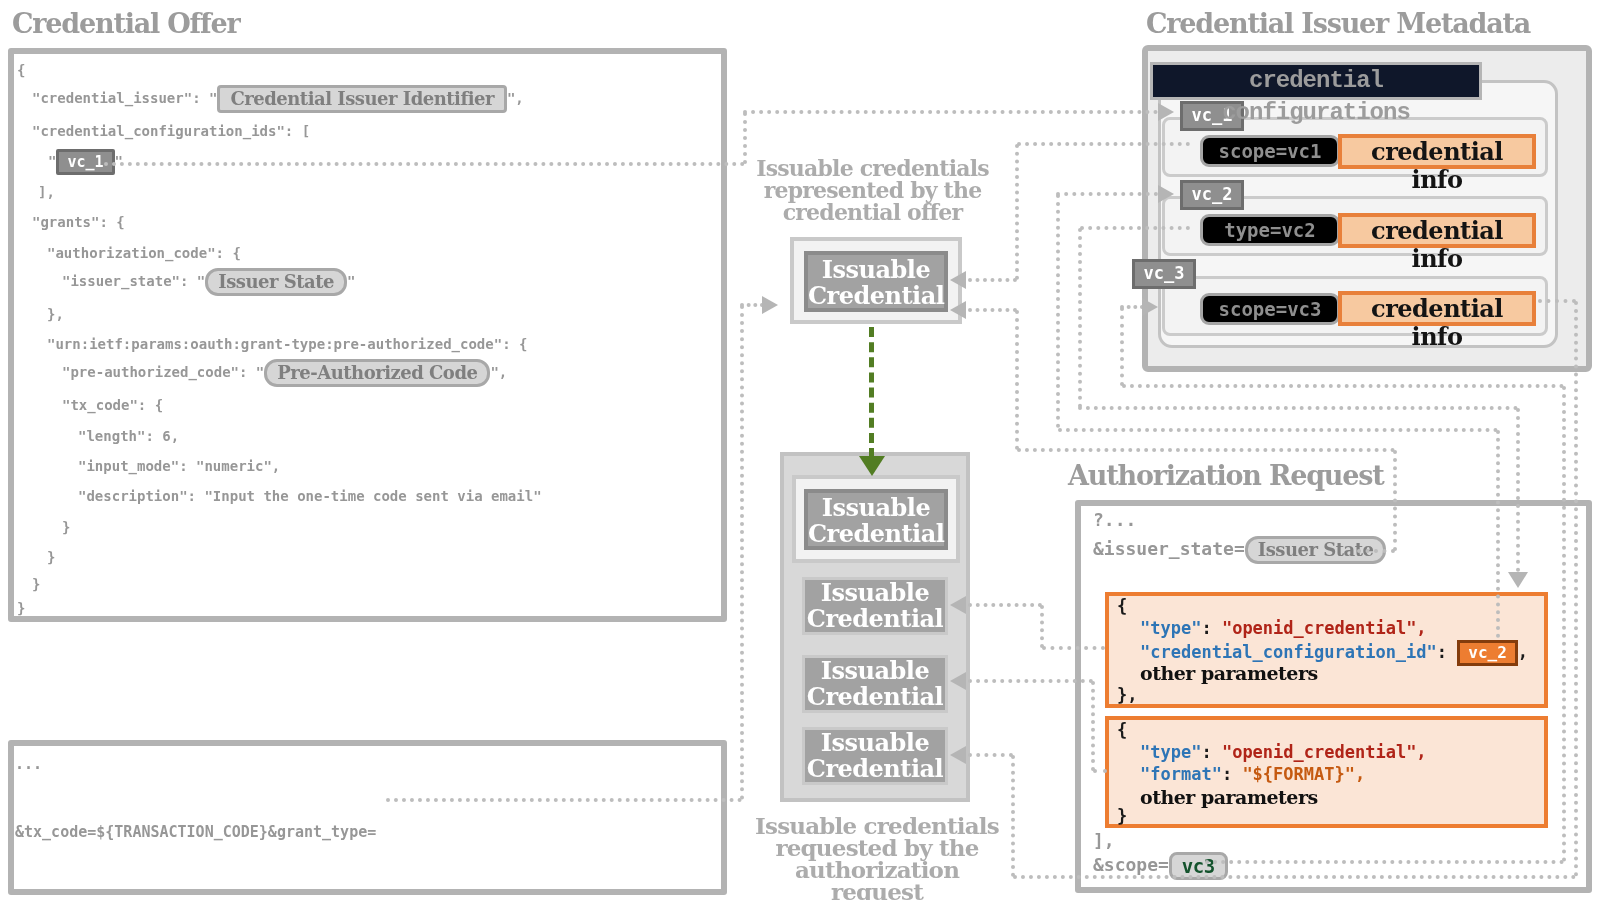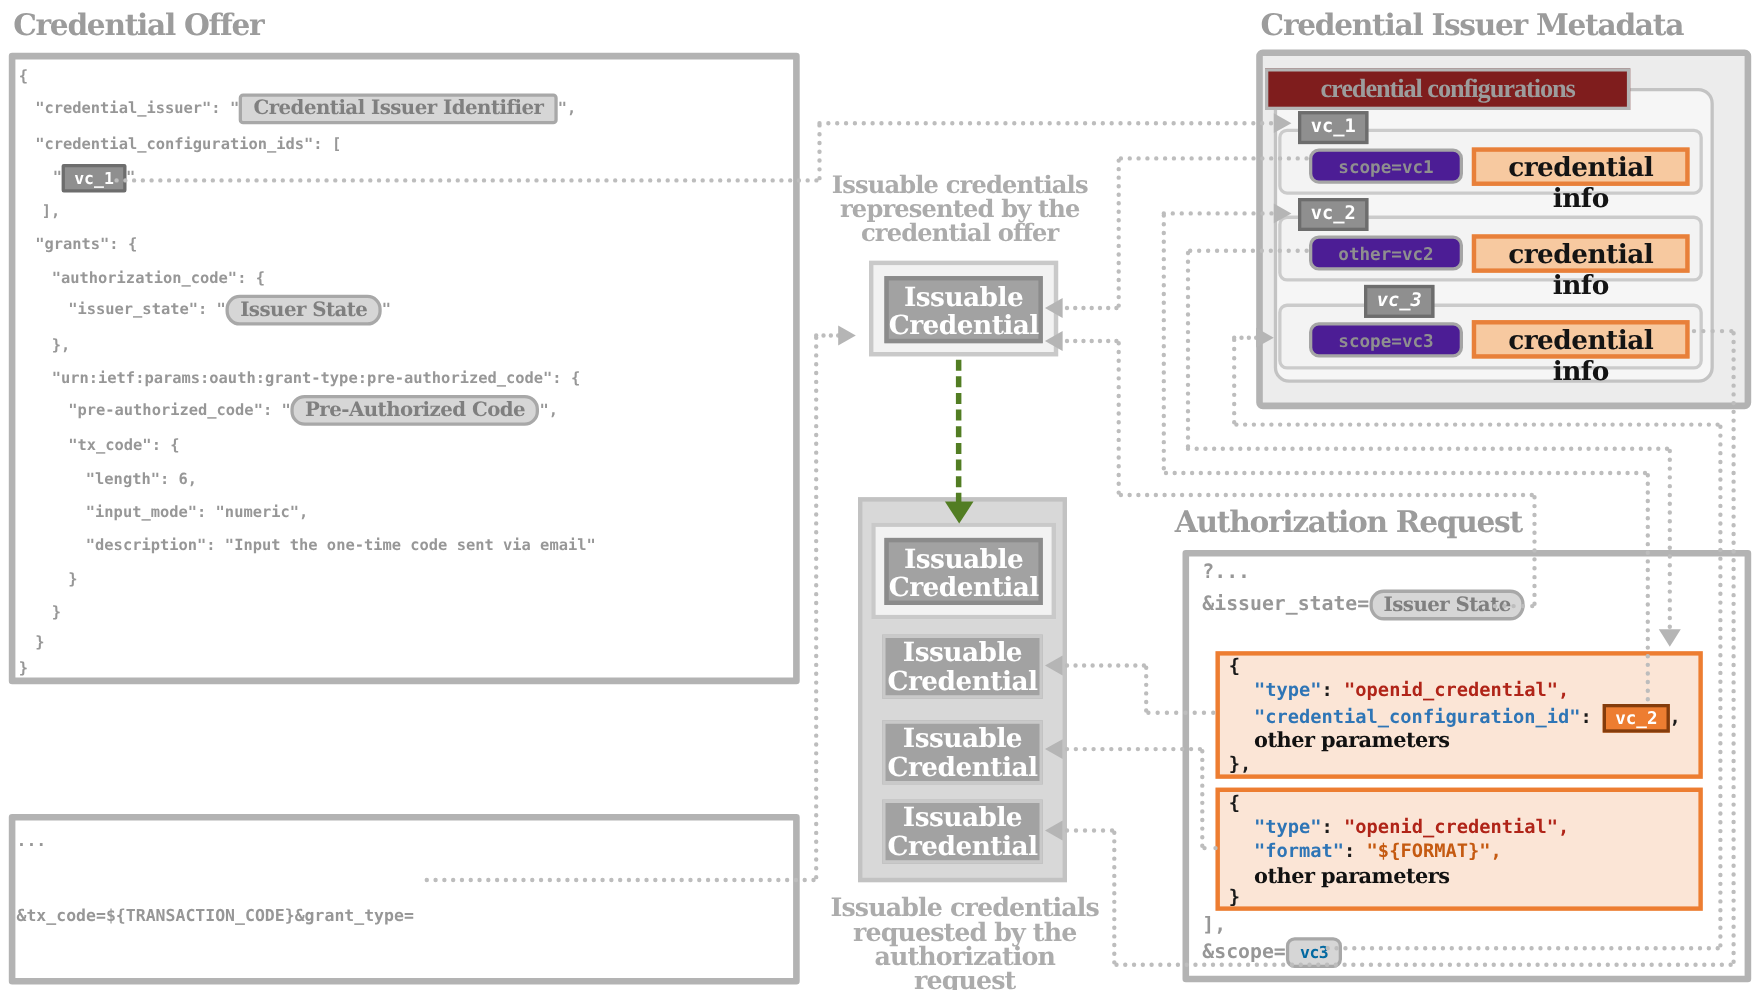--- a/index.html
+++ b/index.html
@@ -18,23 +18,23 @@
   .idbox{border-radius:4px;}
   .chipdark{display:inline-block;background:#8f8f8f;border:3px solid #6d6d6d;border-radius:2px;
         color:#fff;font-family:"DejaVu Sans Mono",monospace;font-weight:bold;font-size:15px;
         line-height:18px;padding:1px 8px;vertical-align:middle;}
   .chiporange{display:inline-block;background:#ed7d31;border:3px solid #843c0c;
         color:#fff;font-family:"DejaVu Sans Mono",monospace;font-weight:bold;font-size:16px;
         line-height:18px;padding:1px 8px;vertical-align:middle;}
   .tag{position:absolute;background:#8f8f8f;border:3px solid #6d6d6d;color:#fff;z-index:4;
        font-family:"DejaVu Sans Mono",monospace;font-weight:bold;font-size:17px;
        text-align:center;line-height:23px;}
-  .scopechip{position:absolute;background:#4c1d95;border:3px solid #a5a5a5;border-radius:9px;z-index:4;
-       color:#8f8f8f;font-family:"DejaVu Sans Mono",monospace;font-weight:bold;font-size:16px;
-       text-align:center;line-height:27px;}
+  .scopechip{position:absolute;background:#000000;border:3px solid #a5a5a5;border-radius:9px;z-index:4;
+       color:#8f8f8f;font-family:"DejaVu Sans Mono",monospace;font-weight:bold;font-size:19px;
+       text-align:center;line-height:27px;margin-left:10px;}
   .credinfo{position:absolute;background:#f7c9a0;border:4px solid #e8803a;z-index:4;
        color:#141414;font-family:"DejaVu Serif",serif;font-weight:bold;font-size:24px;
        text-align:center;line-height:28px;letter-spacing:-0.5px;}
   .midlabel{position:absolute;font-family:"DejaVu Serif",serif;font-weight:bold;color:#acacac;
        font-size:22px;line-height:22px;text-align:center;letter-spacing:-0.8px;}
   .darkbox{position:absolute;background:#a2a2a2;color:#fff;text-align:center;z-index:3;
        font-family:"DejaVu Serif",serif;font-weight:bold;font-size:24px;line-height:26px;
        letter-spacing:-0.5px;}
   .lightwrap{position:absolute;background:#f2f2f2;border:4px solid #c9c9c9;z-index:2;}
   .hd{position:absolute;border-top:4px dotted #bdbdbd;height:0;z-index:6;}
@@ -44,22 +44,22 @@
   .aR{border-width:9px 0 9px 16px;border-left-color:#b5b5b5;}
   .aD{border-width:16px 10px 0 10px;border-top-color:#b5b5b5;}
   .oblock{position:absolute;background:#fbe5d6;border:4px solid #ed7d31;z-index:3;}
   .bl{position:absolute;font-family:"DejaVu Sans Mono",monospace;font-weight:bold;font-size:17px;
       white-space:pre;line-height:20px;color:#1a1a1a;}
   .kb{color:#2e75b6;} .vr{color:#b02418;} .vo{color:#c55a11;} .pk{color:#1a1a1a;}
   .other{font-family:"DejaVu Serif",serif;font-size:19px;color:#111;letter-spacing:-0.5px;}
   .glineV{position:absolute;border-left:5px dashed #527d23;width:0;z-index:6;}
   .gtip{position:absolute;width:0;height:0;border:solid transparent;
         border-width:20px 13px 0 13px;border-top-color:#527d23;z-index:7;}
-  .conflabel{position:absolute;background:#7f1d1d;border:3px solid #b5b5b5;z-index:5;
-        color:#9c9c9c;font-family:Liberation Serif, serif;font-weight:bold;font-size:24px;
+  .conflabel{position:absolute;background:#0f172a;border:3px solid #b5b5b5;z-index:5;
+        color:#9c9c9c;font-family:Liberation Mono, monospace;font-weight:bold;font-size:24px;
         text-align:center;line-height:32px;letter-spacing:-1px;}
   .rowbox{position:absolute;background:#f3f3f3;border:3px solid #cbcbcb;border-radius:8px;z-index:3;}
 </style>
 </head>
 <body>
 
 <div id="stage">
 
   <div class="title" style="left:12px;top:8px;font-size:27px">Credential Offer</div>
   <div class="panel" style="left:8px;top:48px;width:719px;height:574px;"></div>
@@ -92,25 +92,25 @@
   <div style="position:absolute;left:1158px;top:80px;width:400px;height:268px;background:#f6f6f6;border:3px solid #c3c3c3;border-radius:14px;z-index:2;"></div>
   <div class="conflabel" style="left:1150px;top:62px;width:332px;height:38px;">credential configurations</div>
 
   <div class="rowbox" style="left:1162px;top:117px;width:386px;height:60px;"></div>
   <div class="tag" style="left:1180px;top:101px;width:64px;height:30px;">vc_1</div>
   <div class="scopechip" style="left:1190px;top:135px;width:140px;height:32px;">scope=vc1</div>
   <div class="credinfo" style="left:1338px;top:134px;width:198px;height:35px;">credential info</div>
 
   <div class="rowbox" style="left:1162px;top:196px;width:386px;height:60px;"></div>
   <div class="tag" style="left:1180px;top:180px;width:64px;height:30px;">vc_2</div>
-  <div class="scopechip" style="left:1190px;top:214px;width:140px;height:32px;">other=vc2</div>
+  <div class="scopechip" style="left:1190px;top:214px;width:140px;height:32px;">type=vc2</div>
   <div class="credinfo" style="left:1338px;top:213px;width:198px;height:35px;">credential info</div>
 
   <div class="rowbox" style="left:1162px;top:276px;width:386px;height:60px;"></div>
-  <div class="tag" style="left:1240px;top:259px;width:64px;height:30px;font-style:italic;">vc_3</div>
+  <div class="tag" style="left:1132px;top:259px;width:64px;height:30px;">vc_3</div>
   <div class="scopechip" style="left:1190px;top:293px;width:140px;height:32px;">scope=vc3</div>
   <div class="credinfo" style="left:1338px;top:291px;width:198px;height:35px;">credential info</div>
 
   <div class="title" style="left:1068px;top:460px;font-size:27px">Authorization Request</div>
   <div class="panel" style="left:1075px;top:500px;width:517px;height:393px;z-index:1;"></div>
   <div class="code c18" style="left:1093px;top:508px;z-index:3">?...</div>
   <div class="code c18" style="left:1093px;top:536px;z-index:3"><span>&amp;issuer_state=</span><span class="pill">Issuer State</span></div>
 
   <div class="oblock" style="left:1105px;top:592px;width:443px;height:116px;"></div>
   <div class="bl" style="left:1117px;top:596px;z-index:4">{</div>
@@ -120,21 +120,21 @@
   <div class="bl" style="left:1117px;top:685px;z-index:4">},</div>
 
   <div class="oblock" style="left:1105px;top:716px;width:443px;height:112px;"></div>
   <div class="bl" style="left:1117px;top:720px;z-index:4">{</div>
   <div class="bl" style="left:1140px;top:742px;z-index:4"><span class="kb">"type"</span><span class="pk">: </span><span class="vr">"openid_credential",</span></div>
   <div class="bl" style="left:1140px;top:764px;z-index:4"><span class="kb">"format"</span><span class="pk">: </span><span class="vo">"${FORMAT}",</span></div>
   <div class="bl other" style="left:1140px;top:787px;z-index:4">other parameters</div>
   <div class="bl" style="left:1117px;top:806px;z-index:4">}</div>
 
   <div class="code c18" style="left:1093px;top:829px;z-index:3">],</div>
-  <div class="code c18" style="left:1093px;top:852px;z-index:3"><span>&amp;scope=</span><span class="pill" style="border-radius:8px;font-family:'DejaVu Sans Mono',monospace;font-size:15px;color:#0369a1">vc3</span></div>
+  <div class="code c18" style="left:1093px;top:852px;z-index:3"><span>&amp;scope=</span><span class="pill" style="border-radius:8px;font-family:'DejaVu Sans Mono',monospace;font-size:19px;color:#14532d">vc3</span></div>
 
   <div class="midlabel" style="left:750px;top:157px;width:245px;">
     <div>Issuable credentials</div>
     <div>represented by the</div>
     <div>credential offer</div>
   </div>
 
   <div class="lightwrap" style="left:790px;top:237px;width:172px;height:87px;"></div>
   <div class="darkbox" style="left:804px;top:251px;width:144px;height:61px;border:4px solid #8b8b8b;padding-top:2px;">
     <div>Issuable</div>

